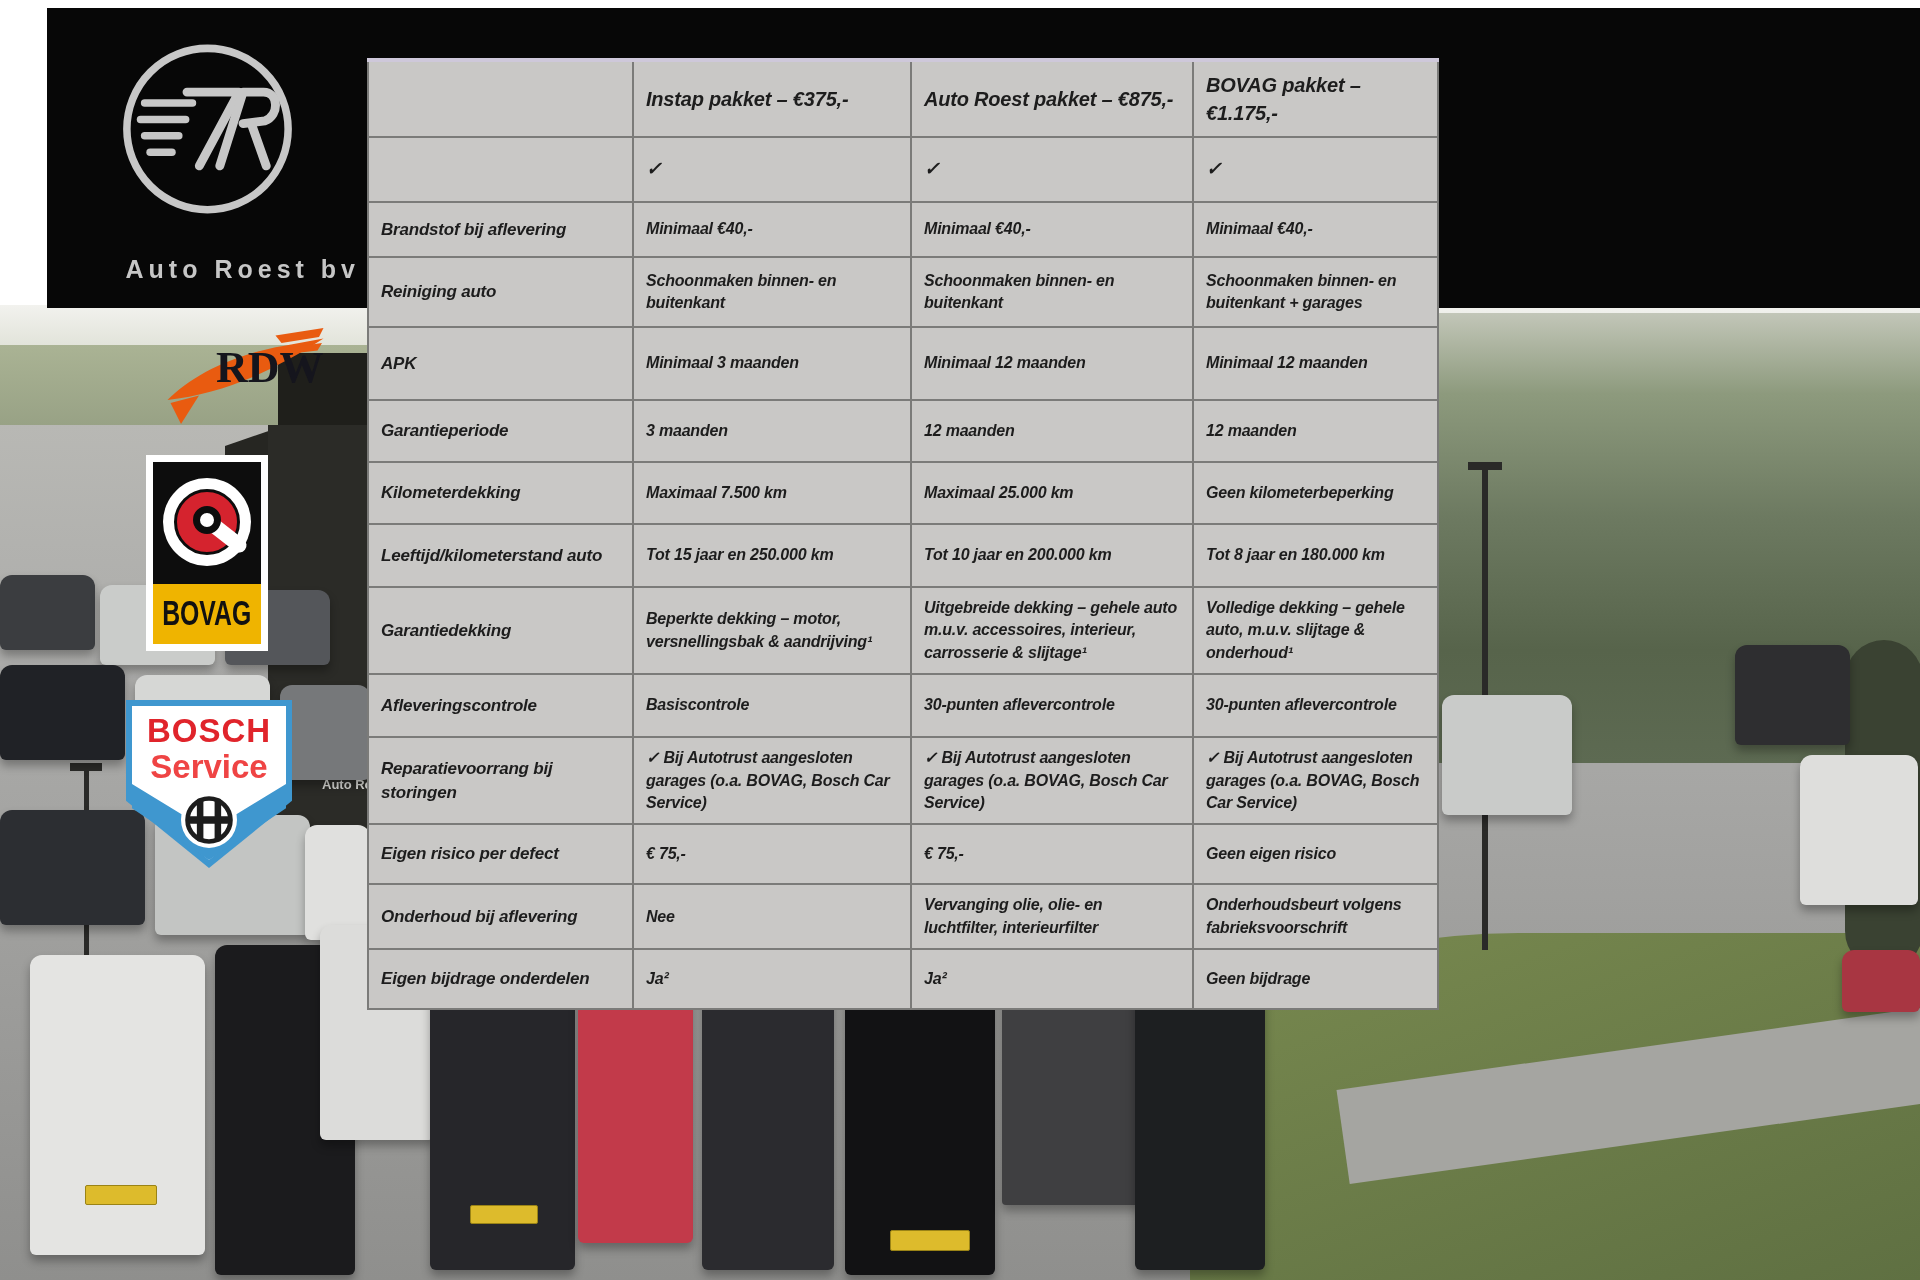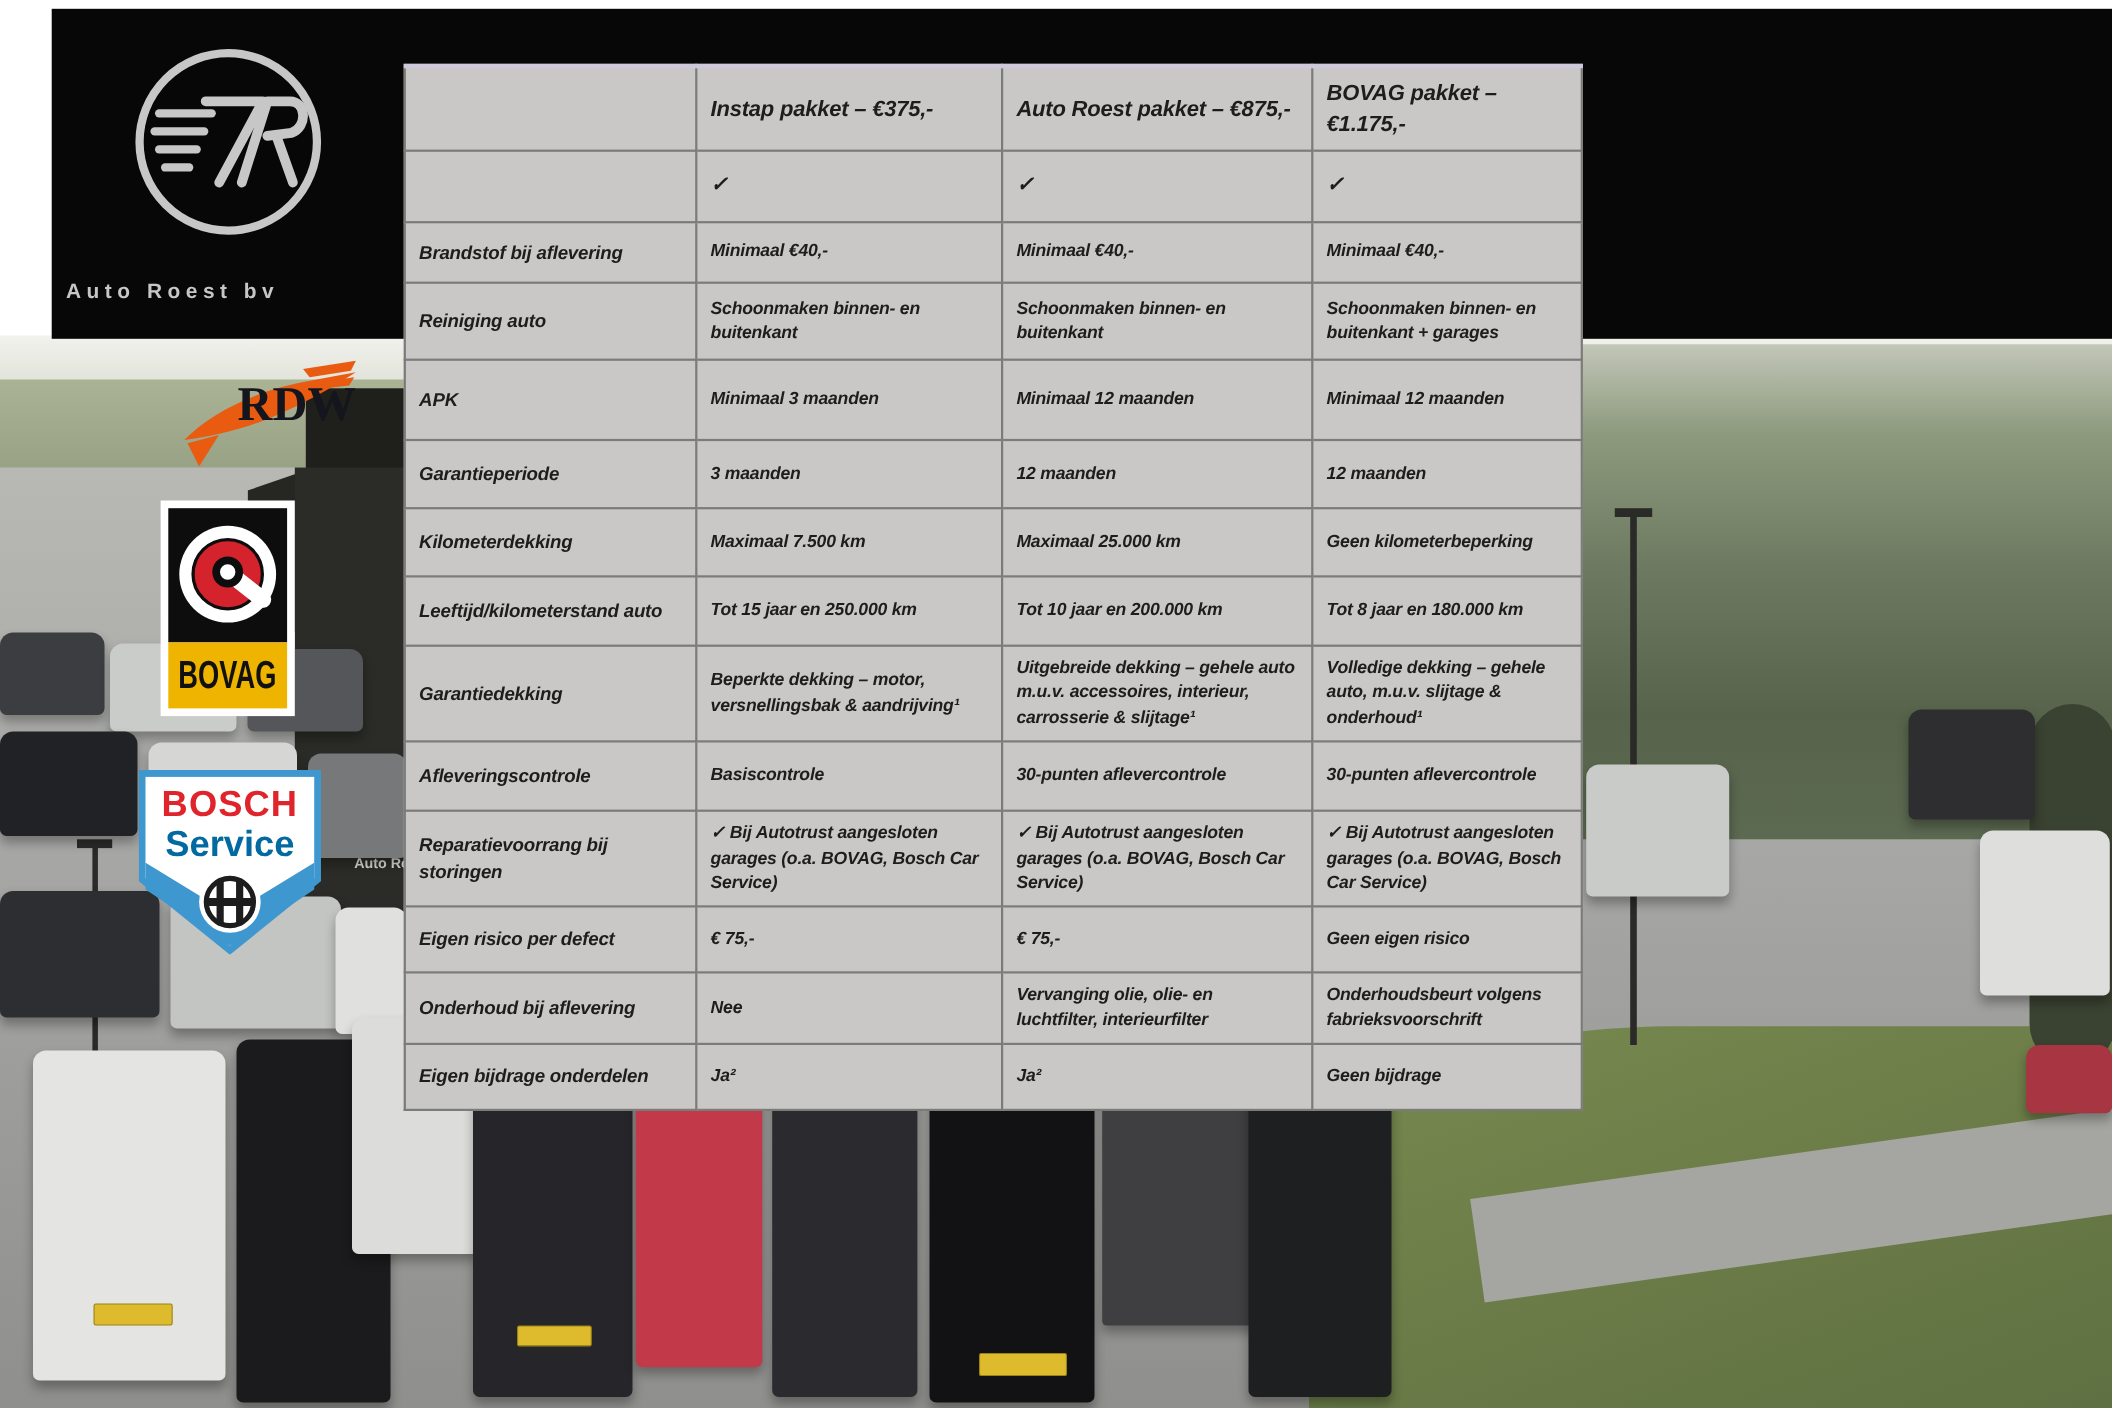--- a/index.html
+++ b/index.html
@@ -24,22 +24,22 @@
          background:linear-gradient(160deg,#78894f,#5f7042);}
   .path{left:1340px;top:740px;width:640px;height:95px;background:#a5a5a1;transform:rotate(-8deg);}
   .bush{left:1845px;top:335px;width:78px;height:330px;border-radius:40px;background:#3a4232;}
   .pole{background:#2a2a28;}
   .car{border-radius:12px 12px 6px 6px;box-shadow:0 6px 10px rgba(0,0,0,.30);filter:blur(.4px);}
   .plate{background:#ddbb2c;border-radius:2px;border:1px solid #9a8316;}
 
   
   #black-band{left:47px;top:8px;width:1873px;height:300px;background:#070707;z-index:2;}
   #roest-logo{left:105px;top:25px;width:205px;height:208px;z-index:3;}
-  #roest-name{left:60px;top:255px;width:300px;text-align:left;color:#c6c6c6;
-              font-size:19px;font-weight:bold;letter-spacing:5px;z-index:3;}
+  #roest-name{left:60px;top:255px;width:300px;text-align:right;color:#c6c6c6;
+              font-size:25px;font-weight:bold;letter-spacing:5px;z-index:3;}
 
   
   #rdw{left:58px;top:328px;width:270px;height:105px;z-index:4;text-align:right;}
   #rdw-text{left:158px;top:14px;font-family:"Liberation Serif",serif;font-weight:bold;
             font-size:44px;color:#15151d;}
 
   
   #bovag{left:146px;top:455px;width:122px;height:196px;background:#ffffff;padding:7px;z-index:4;
          box-sizing:border-box;}
   #bovag-top{position:relative;width:108px;height:122px;background:#0d0d0d;overflow:hidden;}
@@ -59,21 +59,21 @@
   #bosch{left:126px;top:700px;width:166px;height:168px;z-index:4;}
   .bosch-outer{position:absolute;left:0;top:0;width:166px;height:168px;background:#3f97cf;
                clip-path:polygon(0 0,100% 0,100% 60%,50% 100%,0 60%);}
   .bosch-inner{position:absolute;left:6px;top:6px;width:154px;height:154px;background:#ffffff;
                clip-path:polygon(0 0,100% 0,100% 60%,50% 100%,0 60%);}
   .bosch-v{position:absolute;left:6px;top:84px;width:154px;height:76px;background:#3f97cf;
            clip-path:polygon(0 0,50% 62%,100% 0,100% 32%,50% 100%,0 32%);}
   .bosch-line1{position:absolute;left:0;top:12px;width:166px;text-align:center;
                font-size:33px;font-weight:bold;color:#e0242b;letter-spacing:1px;}
   .bosch-line2{position:absolute;left:0;top:48px;width:166px;text-align:center;
-               font-size:33px;font-weight:bold;color:#0369a1;}
+               font-size:33px;font-weight:bold;color:#ef4444;}
   .bosch-emblem{position:absolute;left:55px;top:92px;width:56px;height:56px;border-radius:50%;background:#ffffff;}
 
   
   #pkg-table{left:367px;top:58px;width:1070px;z-index:5;font-style:italic;}
   table{border-collapse:collapse;table-layout:fixed;width:1070px;background:#c9c8c6;
         border:1px solid #8a8a88;border-top:4px solid #cec8da;}
   td,th{border:2px solid #7b7b79;vertical-align:middle;text-align:left;
         padding:9px 12px;color:#1d1d1d;font-weight:bold;font-size:16px;
         line-height:1.4;letter-spacing:-0.2px;word-wrap:break-word;}
   th.colhead{font-size:20px;letter-spacing:-0.2px;}

